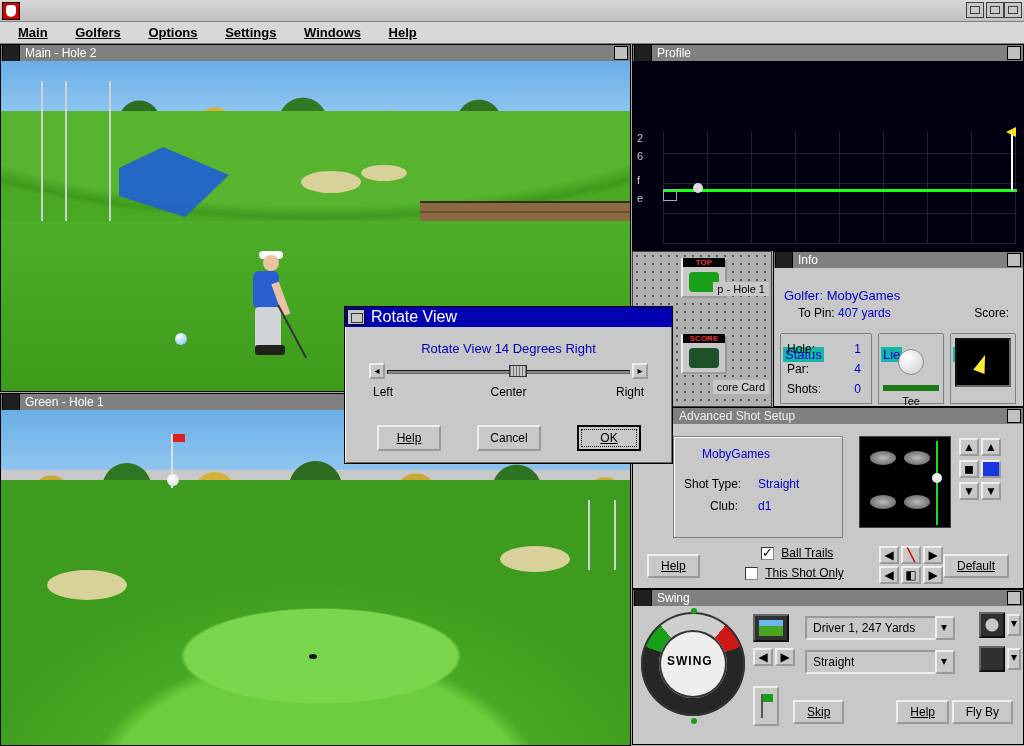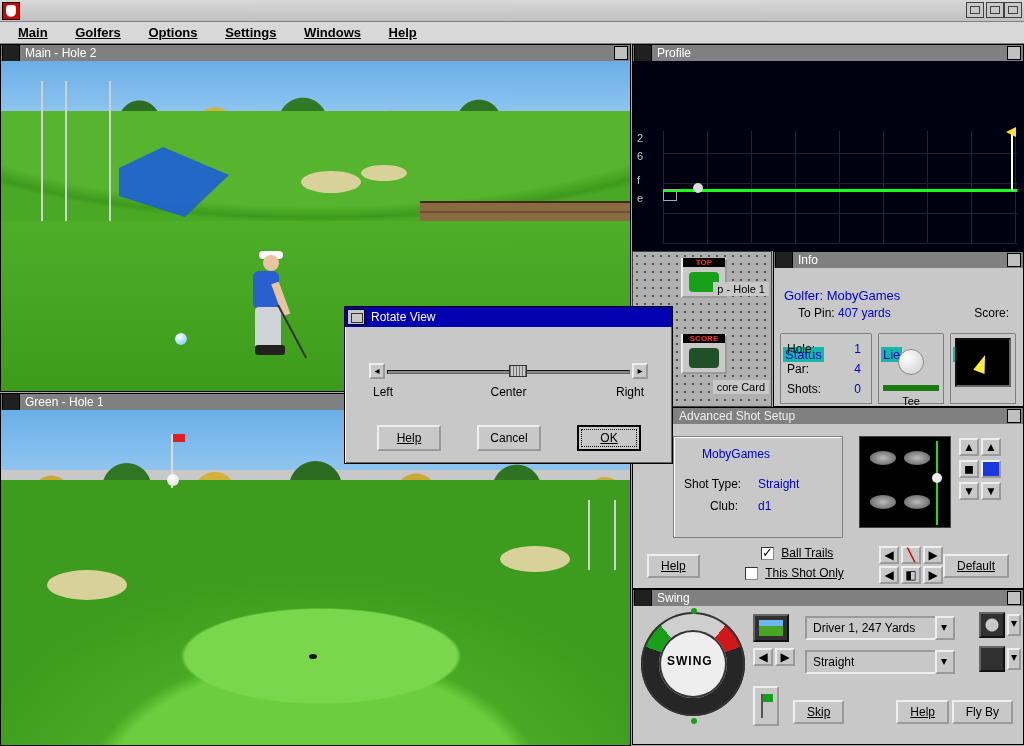--- a/index.html
+++ b/index.html
@@ -196,21 +196,21 @@
     background:#c8c8c8;border:2px outset #eee;}
   .combo .dd:after{content:"▾";position:absolute;left:4px;top:2px;font-size:12px;}
   .iconbtn{position:absolute;width:26px;height:40px;background:#c8c8c8;border:2px outset #eee;}
   .iconbtn .flag{position:absolute;left:6px;top:6px;width:2px;height:24px;background:#555;}
   .iconbtn .flag:before{content:"";position:absolute;left:2px;top:0;width:10px;height:8px;
     background:#14a018;}
   
   #dlg{position:absolute;left:344px;top:306px;width:329px;height:158px;
     background:#c8c8c8;border:1px solid #000;
     box-shadow:1px 1px 0 #fff inset,-1px -1px 0 #666 inset;z-index:10;}
-  #dlg .dlg-tb{height:20px;background:#0000b0;color:#fff;font-size:12px;line-height:20px;
+  #dlg .dlg-tb{height:20px;background:#0000b0;color:#fff;font-size:16px;line-height:20px;
     padding-left:26px;position:relative;font-weight:normal;}
   #dlg .dlg-sys{position:absolute;left:2px;top:2px;width:18px;height:16px;
     background:#c8c8c8;border:1px solid #000;}
   #dlg .dlg-sys:after{content:"";position:absolute;left:3px;top:3px;width:10px;height:8px;
     border:1px solid #333;}
   .dlg-msg{text-align:center;color:#0000b8;margin-top:14px;font-size:13px;}
   .slider{position:absolute;left:24px;right:24px;top:56px;height:18px;}
   .slider .track{position:absolute;left:18px;right:18px;top:7px;height:4px;background:#888;
     border:1px inset #666;}
   .slider .sbtn{position:absolute;top:0;width:16px;height:16px;background:#c8c8c8;
@@ -464,20 +464,21 @@
     <button class="btn" style="position:absolute;right:74px;top:94px"><u>Help</u></button>
     <button class="btn" style="position:absolute;right:10px;top:94px"><span>Fly By</span></button>
   </div>
 </div>
 
 <div id="dlg">
   <div class="dlg-tb">
     <div class="dlg-sys"></div>
     <span>Rotate View</span>
   </div>
+  <div class="dlg-msg">Rotate View 14 Degrees Right</div>
   <div class="slider">
     <div class="sbtn" style="left:0">◂</div>
     <div class="track"></div>
     <div class="thumbk" style="left:calc(18px + (100% - 54px) * 0.54)"></div>
     <div class="sbtn" style="right:0">▸</div>
   </div>
   <span class="slider-label" style="left:28px">Left</span>
   <span class="slider-label" style="left:50%;transform:translateX(-50%)">Center</span>
   <span class="slider-label" style="right:28px">Right</span>
   <button class="dlg-btn" style="left:32px"><u>Help</u></button>

